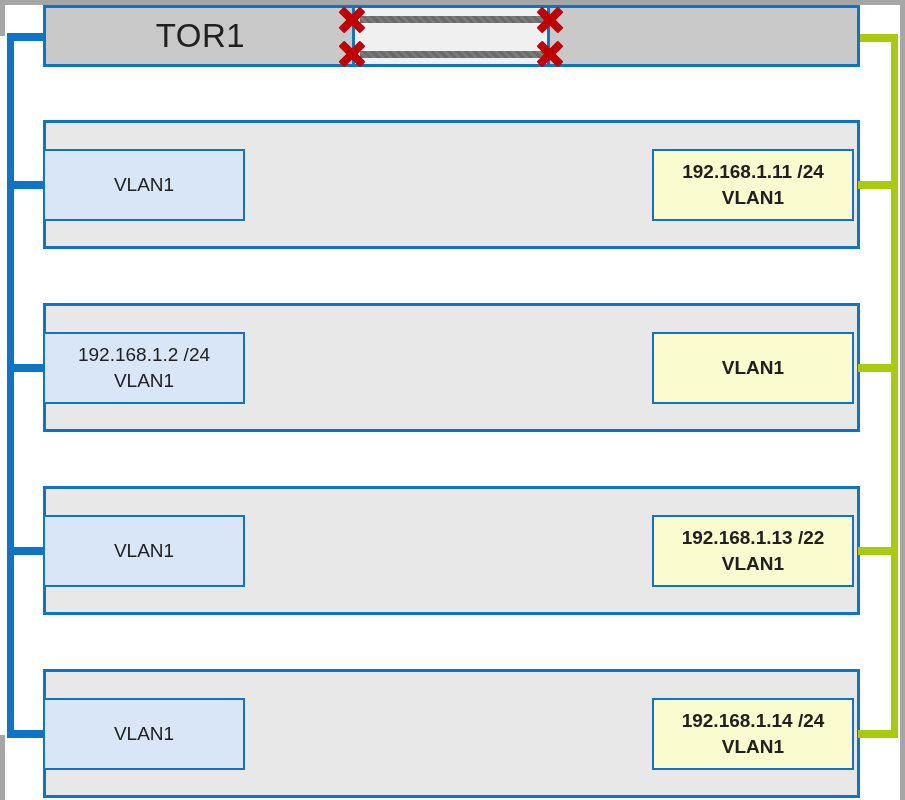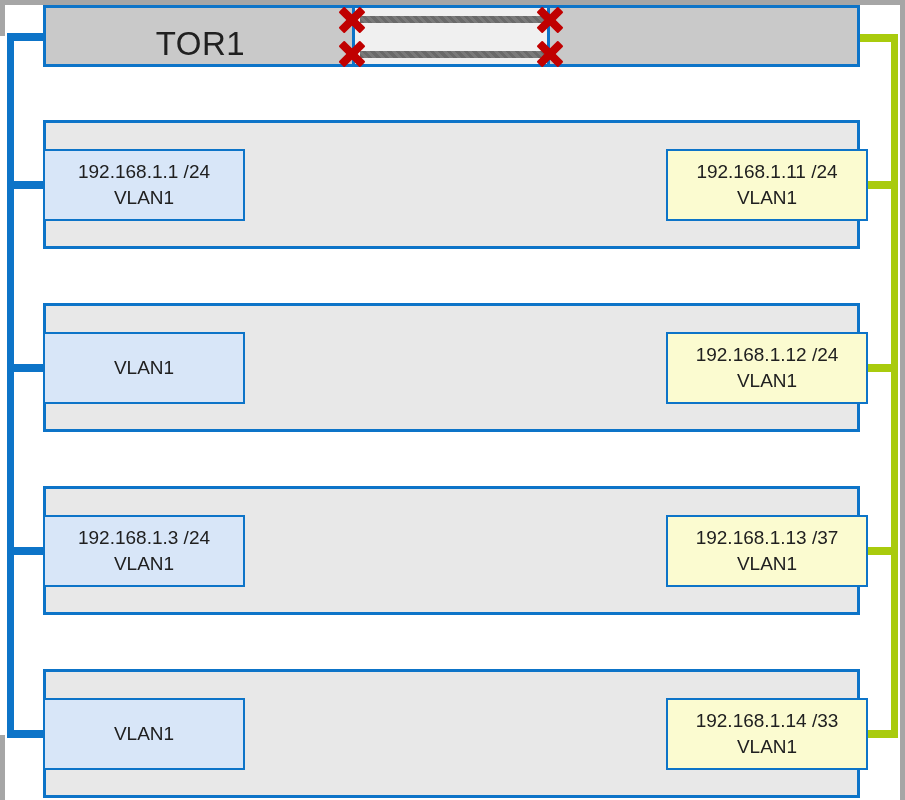--- a/index.html
+++ b/index.html
@@ -34,21 +34,21 @@
   .stub-blue{background:var(--accent-blue);}
   .stub-green{background:var(--accent-green);}
   .stub-tor1{left:7px;top:33px;width:38px;}
   .stub-tor2{left:858px;top:34px;width:40px;}
 
   
   .tor-bar{position:absolute;left:43px;top:5px;width:817px;height:62px;
     background:var(--tor-fill);border:3px solid var(--accent-blue);
     box-sizing:border-box;z-index:3;display:flex;}
   .tor-label{position:absolute;top:0;height:56px;display:flex;align-items:center;justify-content:center;
-    font-size:33px;letter-spacing:0.5px;color:var(--ink);margin-top:8px;}
+    font-size:33px;letter-spacing:0.5px;color:var(--ink);}
   .tor1-label{left:0;width:309px;}
   .tor2-label{left:507px;width:310px;}
 
   
   .link-panel{position:absolute;left:352px;top:5px;width:198px;height:62px;
     background:var(--link-panel-fill);border:3px solid var(--accent-blue);
     box-sizing:border-box;z-index:4;}
   .link-bar{position:absolute;left:360px;width:184px;height:7px;z-index:5;
     background:repeating-linear-gradient(45deg,#6a6a6a 0 3px,#7a7a7a 3px 6px);}
   .link-bar-1{top:16px;}
@@ -67,21 +67,21 @@
 
   
   .server-row{position:absolute;left:0;width:905px;height:129px;z-index:3;}
   .row-1{top:120px;} .row-2{top:303px;} .row-3{top:486px;} .row-4{top:669px;}
   .server-box{position:absolute;left:43px;top:0;width:817px;height:129px;
     background:var(--server-fill);border:3px solid var(--accent-blue);box-sizing:border-box;}
   .nic{position:absolute;top:29px;width:202px;height:72px;border:2px solid var(--accent-blue);
     box-sizing:border-box;display:flex;flex-direction:column;align-items:center;justify-content:center;
     font-size:19px;line-height:1.35;z-index:4;text-align:center;}
   .nic-left{left:43px;background:var(--nic-left-fill);}
-  .nic-right{left:666px;background:var(--nic-right-fill);}
+  .nic-right{left:652px;background:var(--nic-right-fill);font-weight:bold;}
   .nic-stub-left{left:7px;top:61px;width:38px;}
   .nic-stub-right{left:858px;top:61px;width:40px;}
 </style>
 </head>
 <body>
 
 <div class="canvas">
 
   <div class="frame frame-top"></div>
   <div class="frame frame-right"></div>
@@ -103,62 +103,60 @@
   <div class="xmark x-a"></div>
   <div class="xmark x-b"></div>
   <div class="xmark x-c"></div>
   <div class="xmark x-d"></div>
 
   <div class="server-row row-1">
     <div class="server-box"></div>
     <div class="stub stub-blue nic-stub-left"></div>
     <div class="stub stub-green nic-stub-right"></div>
     <div class="nic nic-left">
-      <div>192.168.1.1 /24</div>
       <div>VLAN1</div>
     </div>
     <div class="nic nic-right">
       <div>192.168.1.11 /24</div>
       <div>VLAN1</div>
     </div>
   </div>
 
   <div class="server-row row-2">
     <div class="server-box"></div>
     <div class="stub stub-blue nic-stub-left"></div>
     <div class="stub stub-green nic-stub-right"></div>
     <div class="nic nic-left">
+      <div>192.168.1.2 /24</div>
       <div>VLAN1</div>
     </div>
     <div class="nic nic-right">
-      <div>192.168.1.12 /24</div>
       <div>VLAN1</div>
     </div>
   </div>
 
   <div class="server-row row-3">
     <div class="server-box"></div>
     <div class="stub stub-blue nic-stub-left"></div>
     <div class="stub stub-green nic-stub-right"></div>
     <div class="nic nic-left">
-      <div>192.168.1.3 /24</div>
       <div>VLAN1</div>
     </div>
     <div class="nic nic-right">
-      <div>192.168.1.13 /37</div>
+      <div>192.168.1.13 /22</div>
       <div>VLAN1</div>
     </div>
   </div>
 
   <div class="server-row row-4">
     <div class="server-box"></div>
     <div class="stub stub-blue nic-stub-left"></div>
     <div class="stub stub-green nic-stub-right"></div>
     <div class="nic nic-left">
       <div>VLAN1</div>
     </div>
     <div class="nic nic-right">
-      <div>192.168.1.14 /33</div>
+      <div>192.168.1.14 /24</div>
       <div>VLAN1</div>
     </div>
   </div>
 
 </div>
 
 </body></html>

